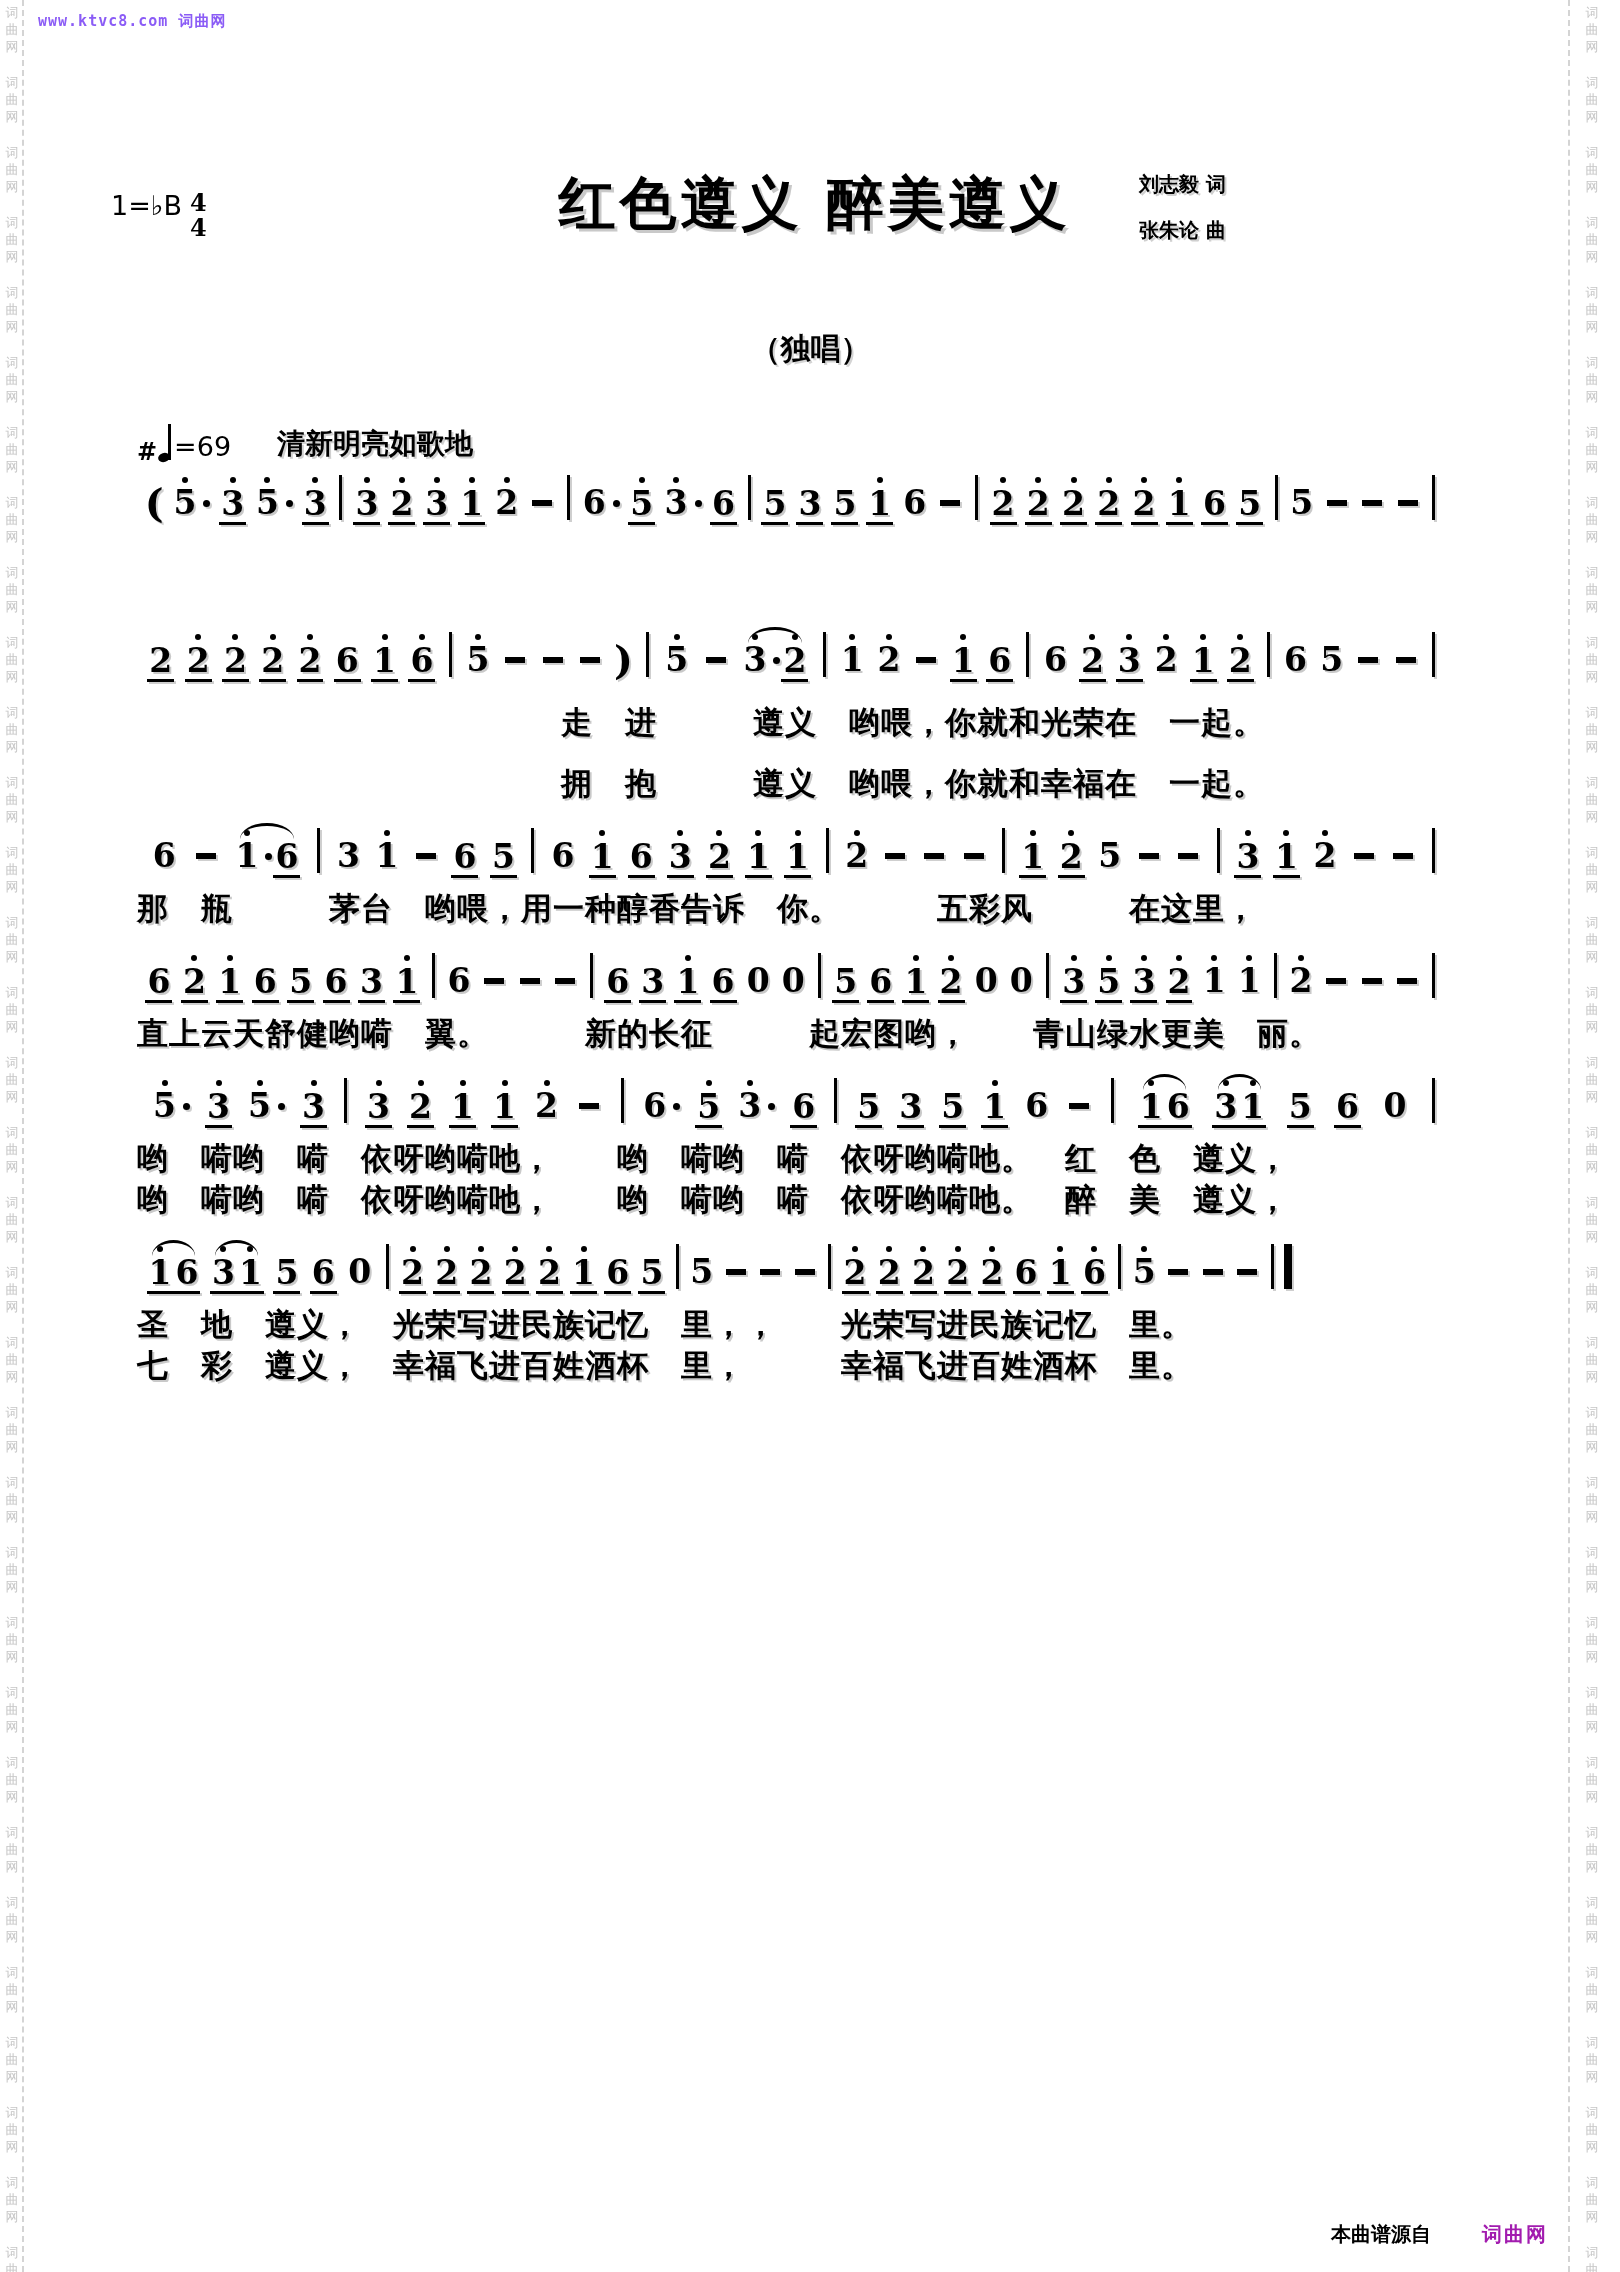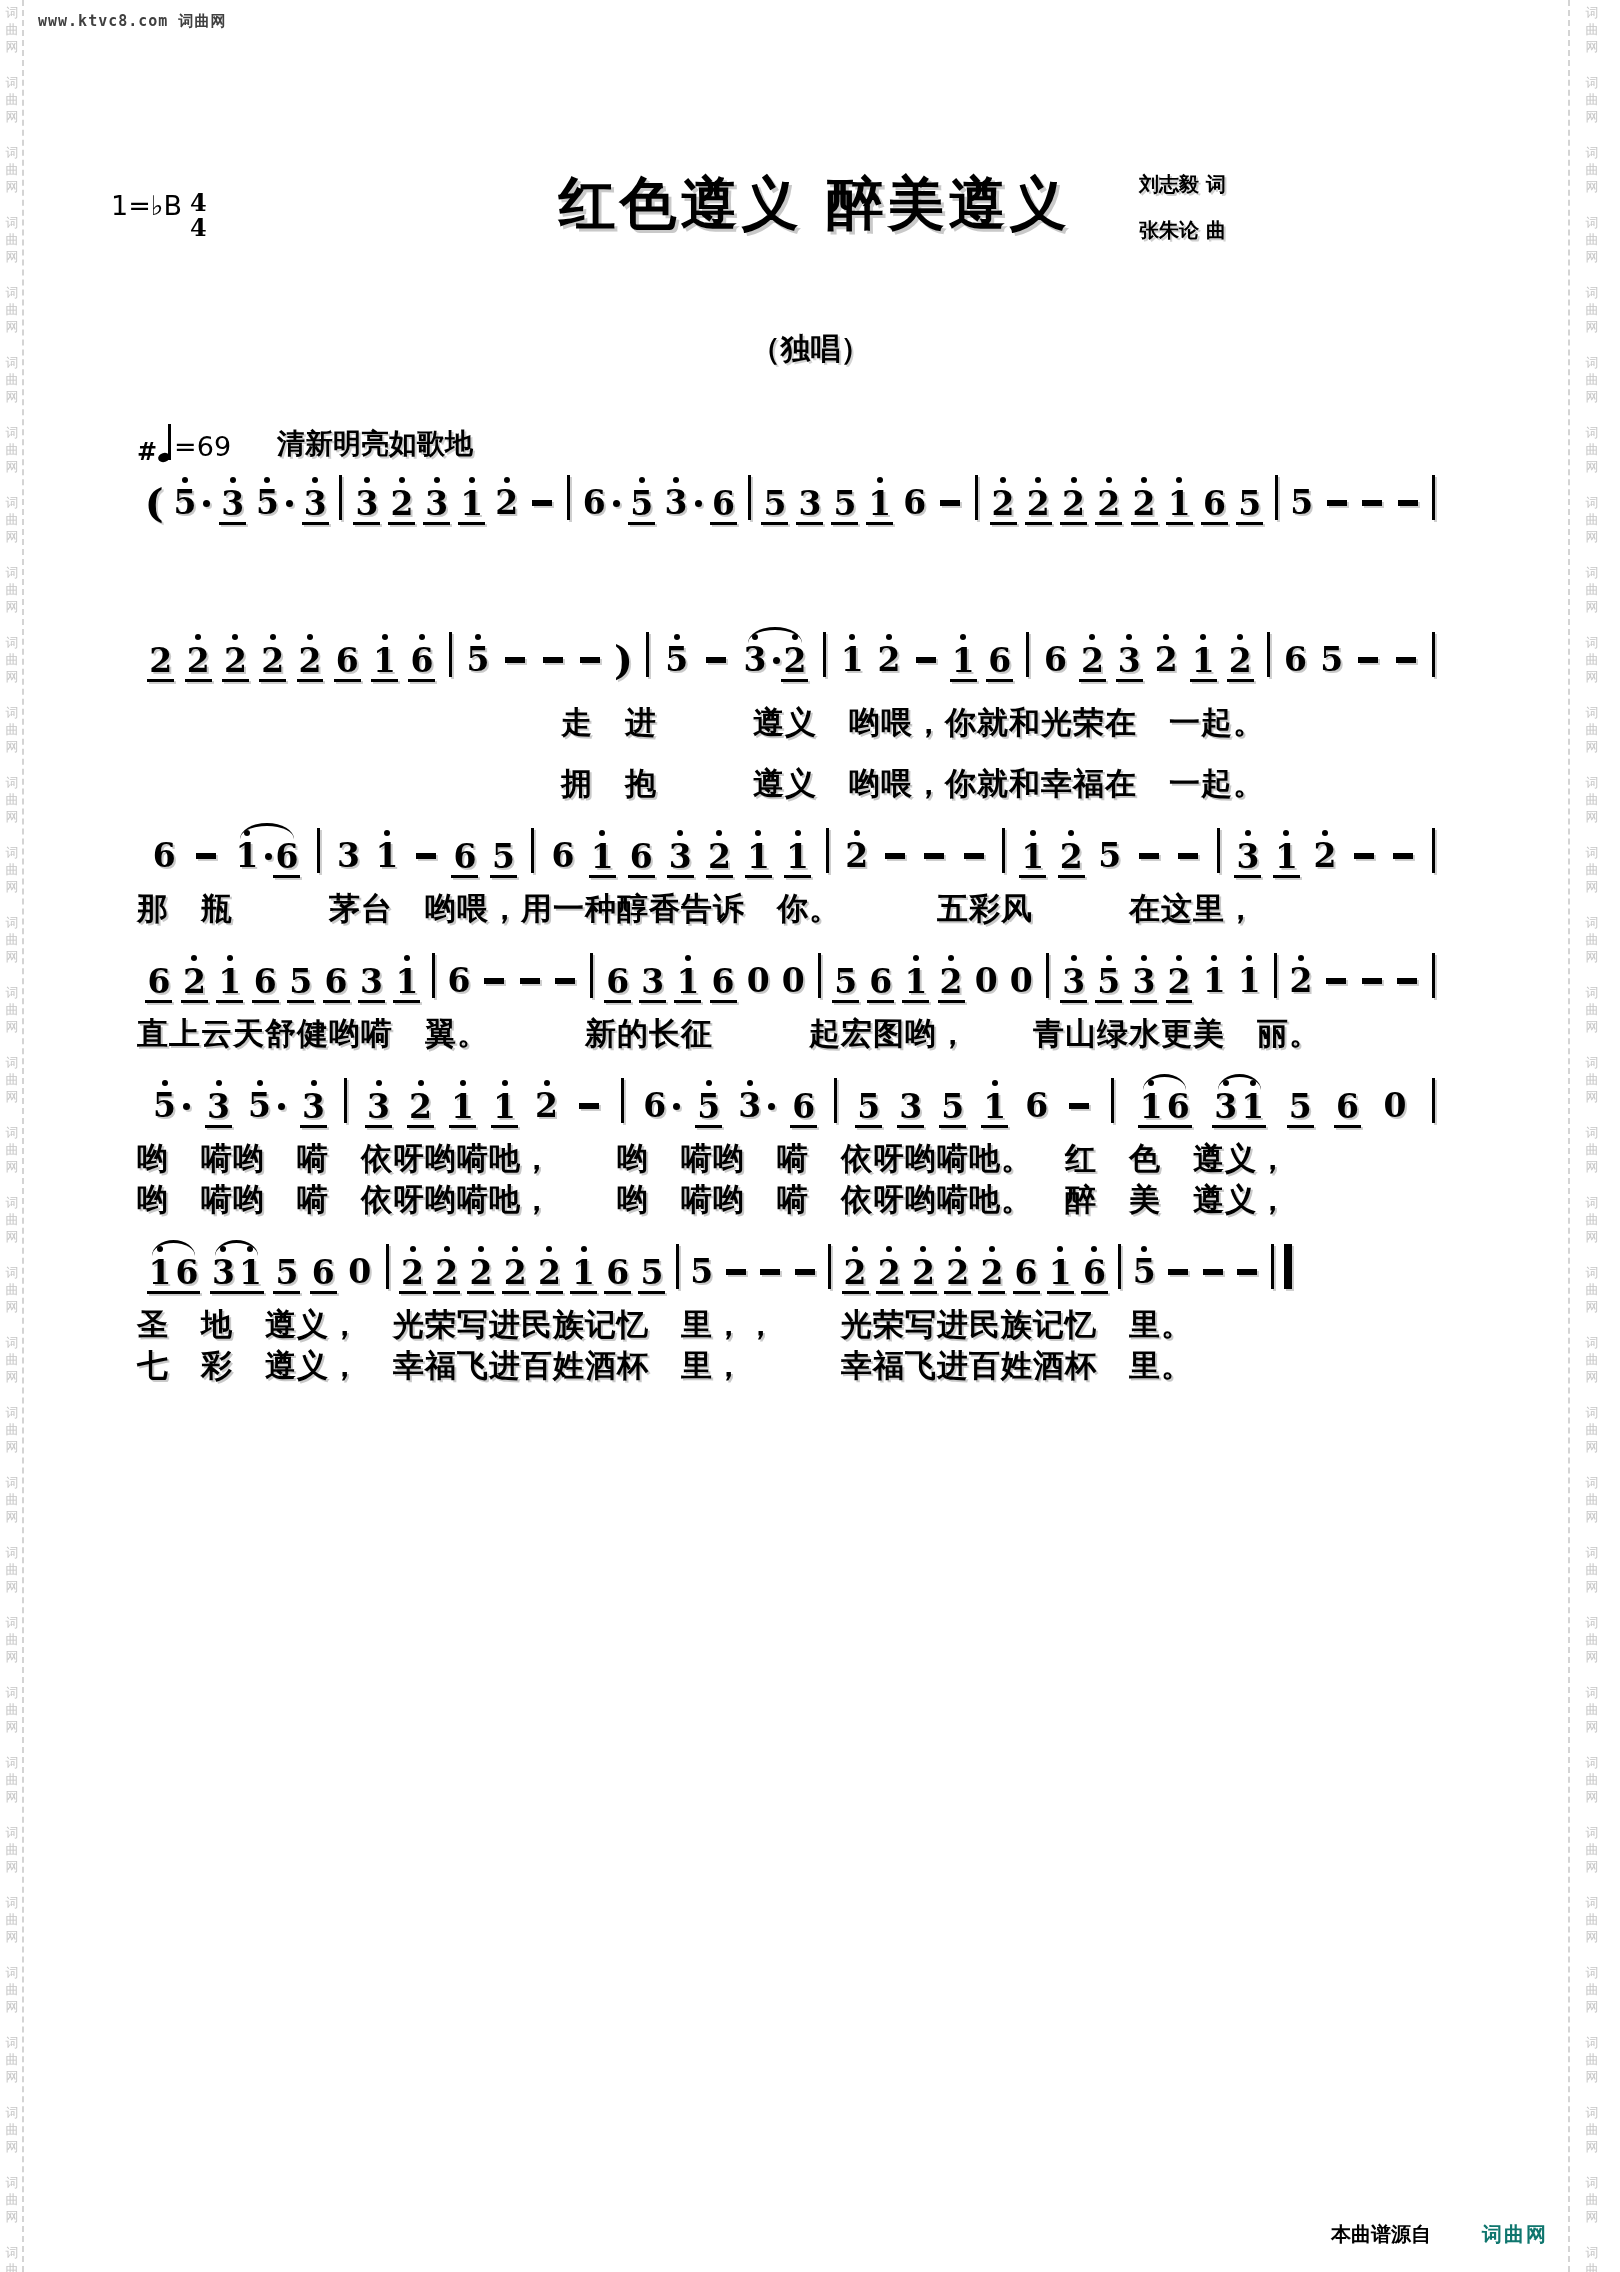--- a/index.html
+++ b/index.html
@@ -287,21 +287,21 @@
       <span>词</span>
       <span>曲</span>
       <span class="wm-gap">网</span>
       <span>词</span>
       <span>曲</span>
       <span class="wm-gap">网</span>
       <span>词</span>
       <span>曲</span>
       <span class="wm-gap">网</span>
     </div>
-  <div class="wm-topleft" style="color: #404040;">www.ktvc8.com 词曲网</div>
+  <div class="wm-topleft" style="color: #8b5cf6;">www.ktvc8.com 词曲网</div>
 
   <div class="keysig">
     <span class="ks-text">1=♭B</span>
     <span class="ts">
       <span>4</span>
       <span>4</span>
     </span>
   </div>
   <div class="page-title">红色遵义 醉美遵义</div>
   <div class="subtitle">（独唱）</div>
@@ -1862,17 +1862,17 @@
           </div>
         </div>
         <div class="lyric-row">圣　地　遵义，　光荣写进民族记忆　里，，　　光荣写进民族记忆　里。</div>
         <div class="lyric-row">七　彩　遵义，　幸福飞进百姓酒杯　里，　　　幸福飞进百姓酒杯　里。</div>
       </div>
     </div>
 
 
   <div class="source">
     <span>本曲谱源自</span>
-    <span class="brand" style="color: #0f766e;">词曲网</span>
+    <span class="brand" style="color: #a21caf;">词曲网</span>
   </div>
 
 </div>
 
 
 </body></html>

